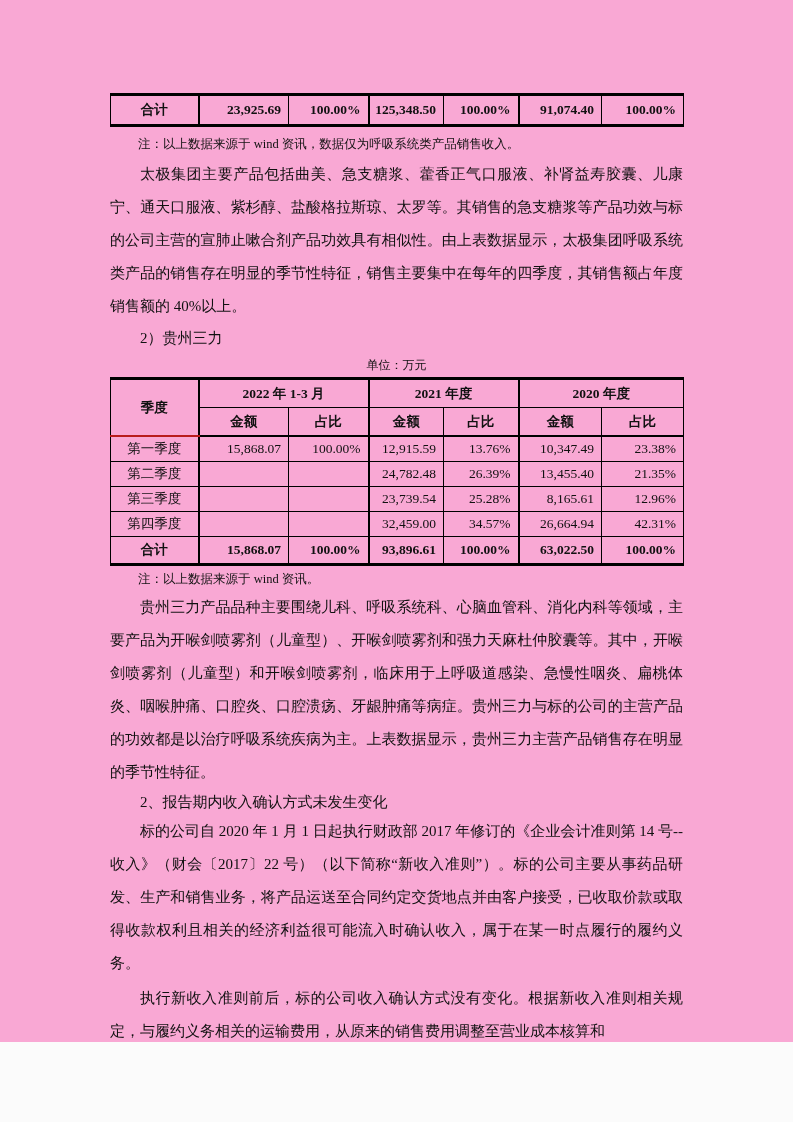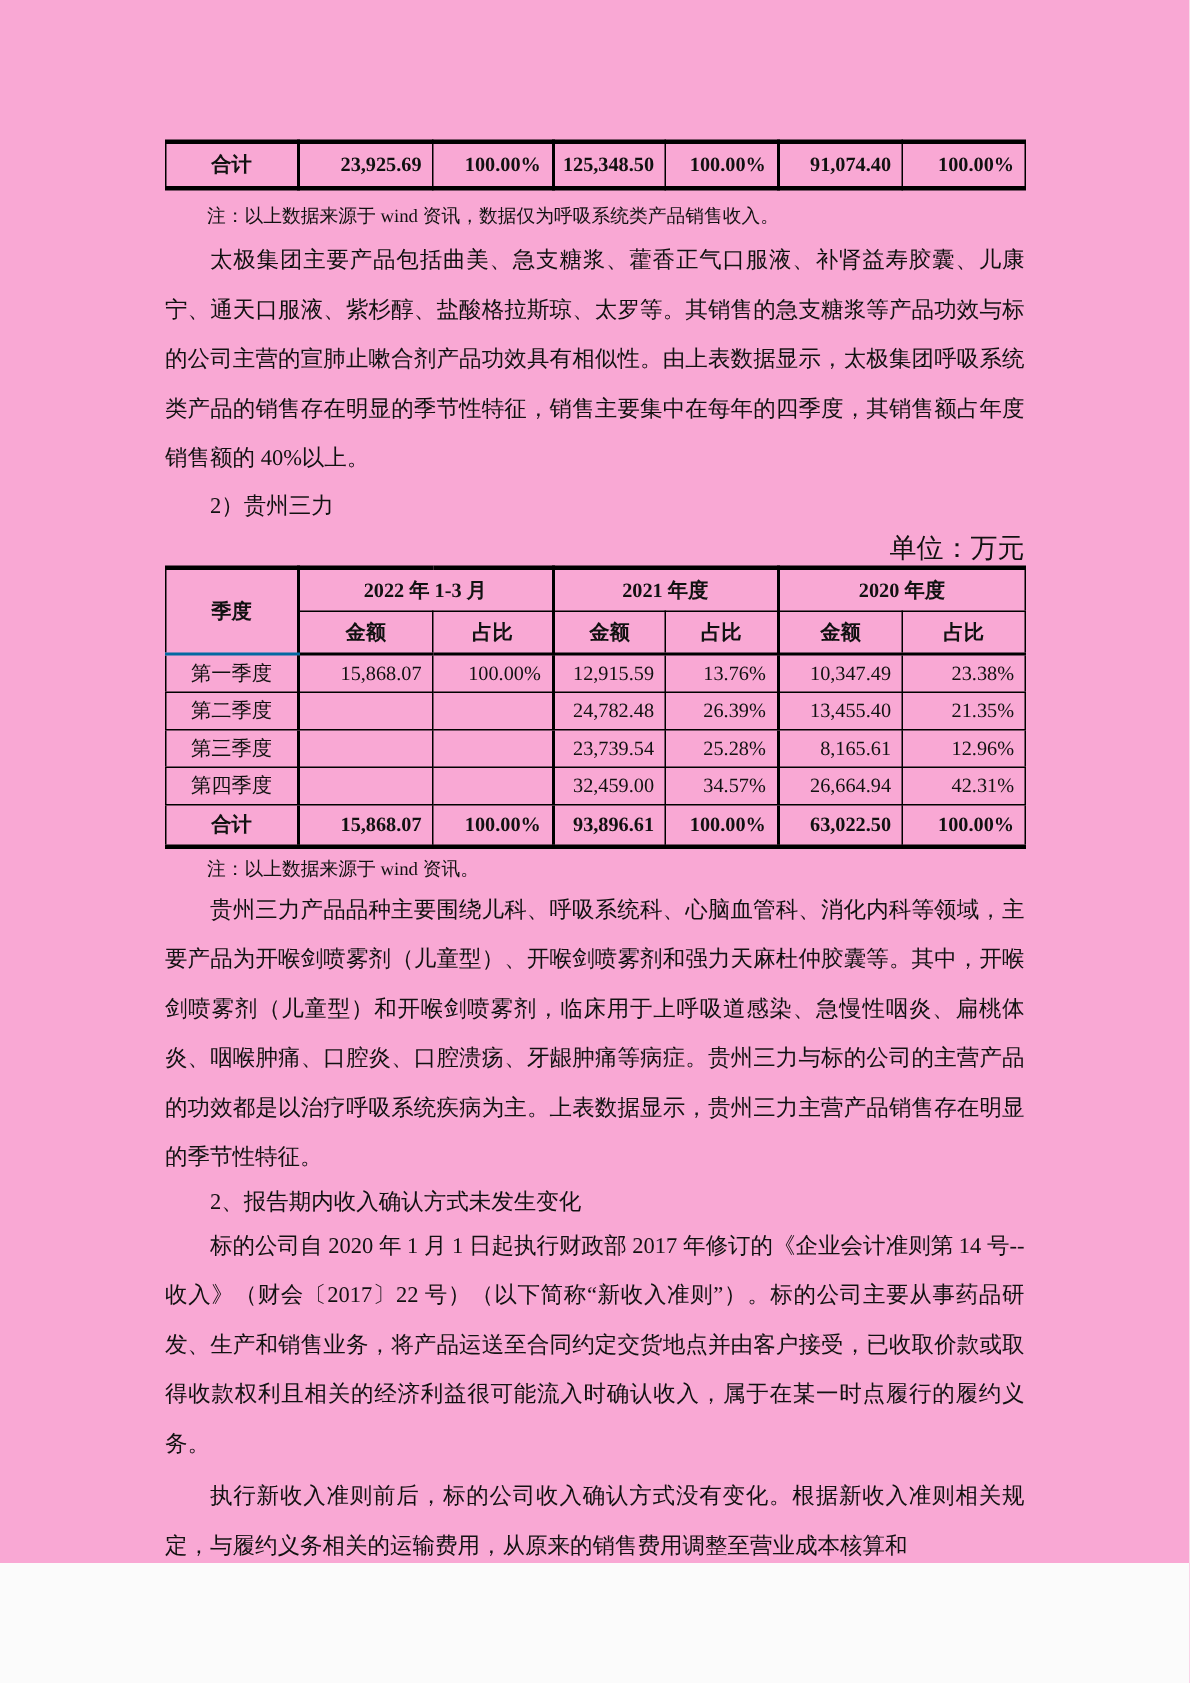--- a/index.html
+++ b/index.html
@@ -42,21 +42,21 @@
   
   .note{font-size:12.5px;line-height:18px;margin:8px 0 0 28px;}
   .note.n2{margin-top:4px;}
   .para{font-size:15px;line-height:33px;text-align:justify;text-indent:2em;margin:0;}
   .p1{margin-top:5px;}
   .p2{margin-top:3px;}
   .p3{margin-top:2px;}
   .p4{margin-top:2px;}
   .heading{font-size:15px;line-height:22px;margin:4px 0 0 0;text-indent:2em;}
   .h2h{margin-top:2px;font-family:Liberation Serif, serif;}
-  .unit{font-size:18px;line-height:20px;text-align:right;margin-top:6px;}
+  .unit{font-size:12px;line-height:20px;text-align:center;margin-top:6px;}
   .footer-page{
     position:absolute;top:1048px;right:122px;
     font-size:13px;font-weight:bold;
   }
 </style>
 </head>
 <body>
 
 <div class="page">
   <div class="content">
@@ -97,21 +97,21 @@
         <col style="width:88px">
           <col style="width:90px">
           <col style="width:80px">
         <col style="width:75px">
           <col style="width:75px">
           <col style="width:83px">
           <col style="width:82px">
       </colgroup>
       <tbody>
           <tr class="hdr1">
-        <th rowspan="2" class="vthick" style="border-bottom:2px solid #0369a1;">季度</th>
+        <th rowspan="2" class="vthick" style="border-bottom:2px solid #b91c1c;">季度</th>
         <th colspan="2" class="vthick">2022 年 1-3 月</th>
         <th colspan="2" class="vthick">2021 年度</th>
         <th colspan="2" class="lastcol">2020 年度</th>
       </tr>
       <tr class="hdr2">
         <th>金额</th>
         <th class="vthick">占比</th>
         <th>金额</th>
         <th class="vthick">占比</th>
         <th>金额</th>

